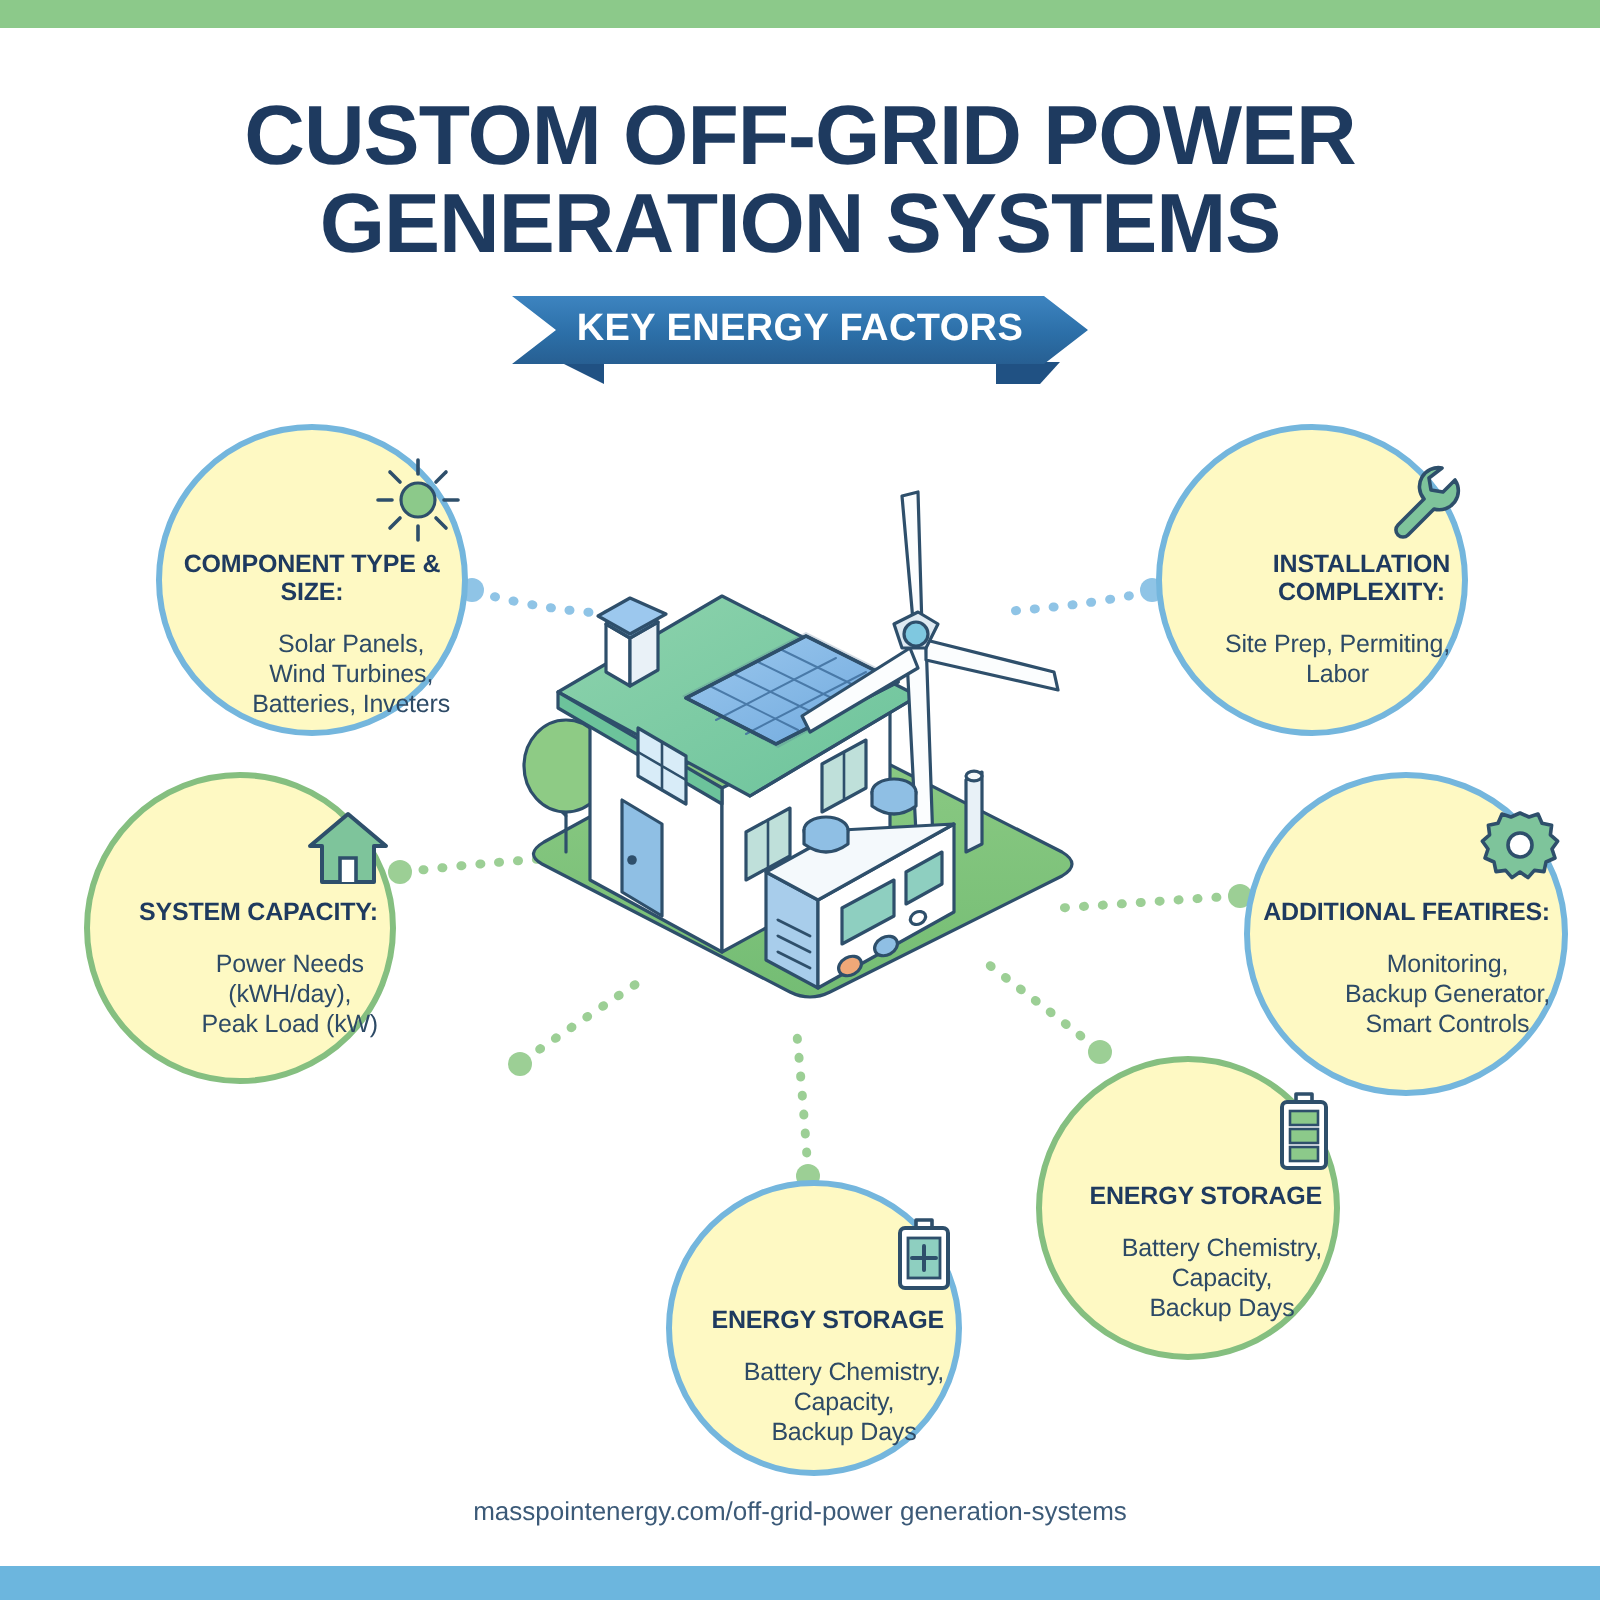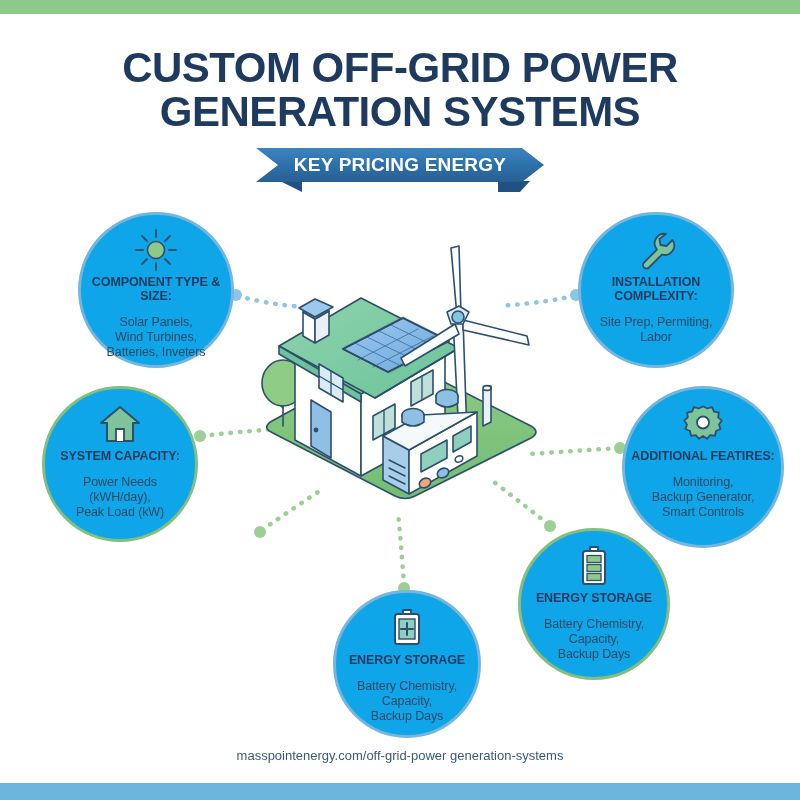--- a/index.html
+++ b/index.html
@@ -65,23 +65,23 @@
     clip-path:polygon(0 0,32px 0,22px 11px,0 11px);
   }
 
   
   .dots{position:absolute;left:0;top:0;width:800px;height:800px;}
 
   
   .bubble{
     position:absolute;
     border-radius:50%;
-    background:#0ea5e9;
+    background:#fef9c3;
     box-sizing:border-box;
-    display:flex;flex-direction:column;align-items:center;
+    display:flex;flex-direction:column;align-items:flex-end;
     text-align:center;
   }
   .bubble.blue{border:3px solid #74b6dd;}
   .bubble.green{border:3px solid #85bf80;}
 
   .b-icon{
     margin-top:14px;
     height:42px;display:flex;align-items:center;justify-content:center;
   }
   .b-title{
@@ -122,21 +122,21 @@
   <div class="title">
     <span>CUSTOM OFF-GRID POWER</span>
     <span class="l2">GENERATION SYSTEMS</span>
   </div>
 
   <div class="ribbon-wrap">
     <div class="ribbon">
       <div class="tail-l"></div>
       <div class="tail-r"></div>
       <div class="ribbon-body2"></div>
-      <div class="ribbon-label">KEY PRICING ENERGY</div>
+      <div class="ribbon-label">KEY ENERGY FACTORS</div>
     </div>
   </div>
 
   <svg class="dots" viewBox="0 0 800 800">
     <g fill="none" stroke-linecap="round">
 
       <path d="M238 296 C 268 304, 288 306, 318 308" stroke="#8fc4e6" stroke-width="4.5" stroke-dasharray="0.5 9"></path>
       <circle cx="236" cy="295" r="6" fill="#8fc4e6" stroke="none"></circle>
 
       <path d="M574 296 C 546 302, 524 304, 500 306" stroke="#8fc4e6" stroke-width="4.5" stroke-dasharray="0.5 9"></path>

